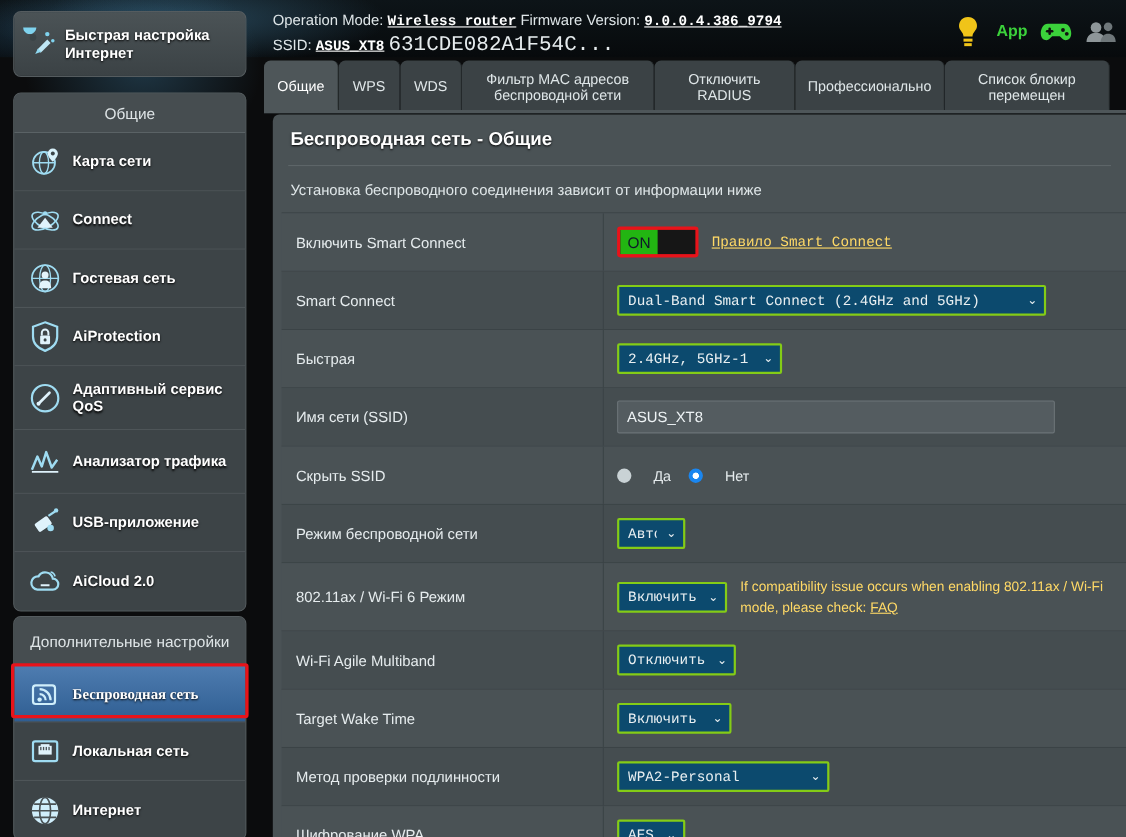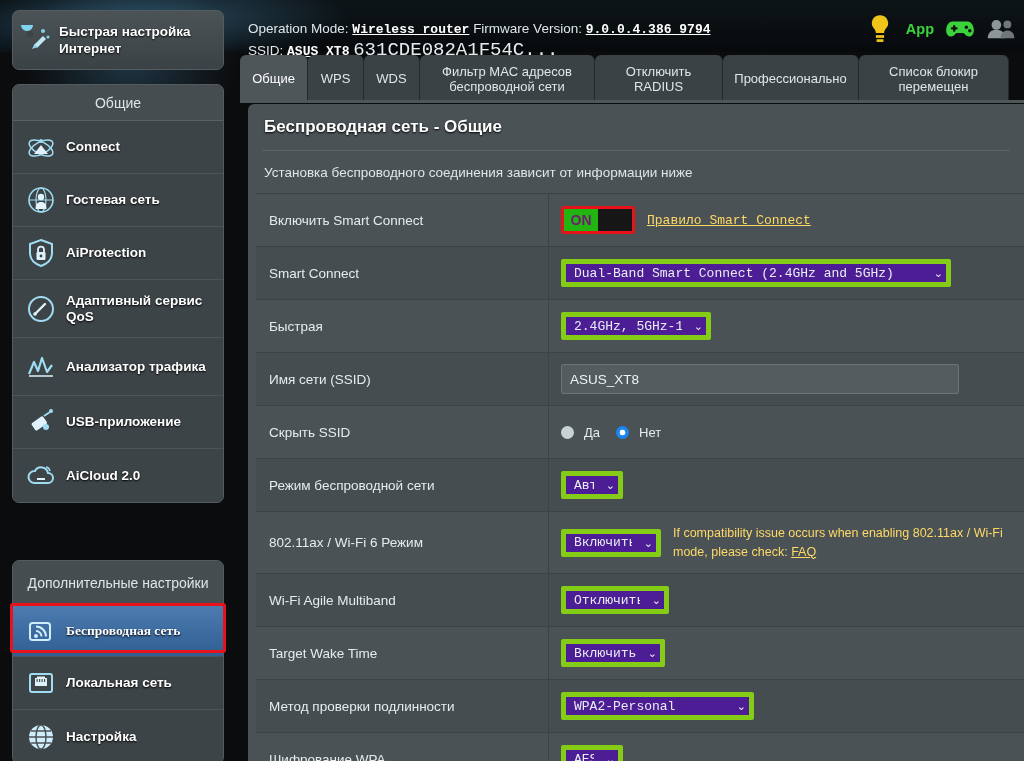--- a/index.html
+++ b/index.html
@@ -72,21 +72,21 @@
     font-family: Liberation Serif, serif;
   }
   .sel-box {
     position: absolute; left: 10px; width: 216px; height: 50px;
     border: 3px solid #e8131a; border-radius: 3px; pointer-events: none;
   }
   .ico { width: 30px; height: 30px; flex: 0 0 30px; display:block; }
 
   
   .topinfo {
-    position: absolute; left: 248px; top: 18px; width: 640px; height: 44px;
+    position: absolute; left: 248px; top: 8px; width: 640px; height: 44px;
     color: #dfe6e8; font-size: 13.5px; line-height: 21px;
   }
   .topinfo b { color: #fff; text-decoration: underline; font-family: "Liberation Mono", monospace; font-size: 13px; }
   .topinfo .mac { font-family: "Liberation Mono", monospace; color: #e6ecee; font-size: 19px; }
 
   .topicons {
     position: absolute; right: 8px; top: 14px;
     display: flex; align-items: center; gap: 11px;
   }
   .topicons .apptxt { color: #3bd23b; font-size: 14.5px; font-weight: bold; }
@@ -146,22 +146,22 @@
   .row .cell-val {
     flex: 1; display: flex; align-items: center; gap: 12px;
     padding-left: 12px; padding-right: 6px;
     background: #4a5255;
   }
   .row.alt .cell-label, .row.alt .cell-val { background: #454d50; }
 
   
   .sel {
     appearance: none; -webkit-appearance: none;
-    background: #4c1d95;
-    border: 5px solid #84cc16;
+    background: #0c4a6e;
+    border: 2px solid #84cc16;
     color: #e9eff1;
     font-family: "Liberation Mono", monospace;
     font-size: 13px;
     height: 28px;
     padding: 0 24px 0 8px;
     border-radius: 2px;
     cursor: pointer;
   }
   .selwrap { position: relative; display: inline-block; }
   .selwrap .chev {
@@ -178,29 +178,29 @@
     padding: 0 8px; border-radius: 2px;
   }
   .toggle {
     position: relative; width: 74px; height: 28px;
     border: 3px solid #e8131a; border-radius: 3px;
     display: flex; cursor: pointer; background: #111;
   }
   .toggle .on {
     width: 50%; background: #22b512;
     display: flex; align-items: center; justify-content: center;
-    color: #701a75; font-size: 14px; font-weight: bold;
+    color: #0f172a; font-size: 14px; font-weight: normal;
   }
   .toggle .knob { width: 50%; background: #161616; }
   .link {
     color: #ffd966; font-size: 13px; text-decoration: underline;
     font-family: "Liberation Mono", monospace; cursor: pointer;
   }
   .radios { display: flex; align-items: center; gap: 16px; }
-  .radio { display: flex; align-items: center; gap: 10px; cursor: pointer; }
+  .radio { display: flex; align-items: center; gap: 20px; cursor: pointer; }
   .radio .dot {
     width: 13px; height: 13px; border-radius: 50%;
     background: #c9d2d5; display:block;
   }
   .radio.on .dot {
     background: radial-gradient(circle at 50% 50%, #ffffff 0 2.6px, #1a86f0 3.2px 100%);
   }
   .radio .rl { color: #e6ecee; font-size: 13px; }
   .hint {
     color: #ffd966; font-size: 12.5px; line-height: 19px;
@@ -280,20 +280,32 @@
           <circle cx="22" cy="6" r="2" fill="#7fd3ee"></circle>
           <circle cx="27" cy="12" r="1.6" fill="#7fd3ee"></circle>
         </svg>
       </span>
       <span class="lbl">Быстрая настройка Интернет</span>
     </div>
 
     <div class="panel side-group" style="top:84px;">
       <div class="group-head">Общие</div>
 
+      <div class="side-item">
+        <span>
+          <svg class="ico" viewBox="0 0 30 30">
+            <circle cx="14" cy="16" r="10" fill="none" stroke="#9fdcf2" stroke-width="1.6"></circle>
+            <ellipse cx="14" cy="16" rx="4.2" ry="10" fill="none" stroke="#9fdcf2" stroke-width="1.3"></ellipse>
+            <line x1="4" y1="16" x2="24" y2="16" stroke="#9fdcf2" stroke-width="1.3"></line>
+            <path d="M22 3 a4.6 4.6 0 0 1 4.6 4.6 c0 3.4 -4.6 7.4 -4.6 7.4 s-4.6 -4 -4.6 -7.4 A4.6 4.6 0 0 1 22 3 z" fill="#d8f1fa"></path>
+            <circle cx="22" cy="7.6" r="1.8" fill="#3a4447"></circle>
+          </svg>
+        </span>
+        <span class="lbl">Карта сети</span>
+      </div>
 
       <div class="side-item">
         <span>
           <svg class="ico" viewBox="0 0 30 30">
             <ellipse cx="15" cy="16" rx="13" ry="6" fill="none" stroke="#9fdcf2" stroke-width="1.5" transform="rotate(-28 15 16)"></ellipse>
             <ellipse cx="15" cy="16" rx="13" ry="6" fill="none" stroke="#9fdcf2" stroke-width="1.5" transform="rotate(28 15 16)"></ellipse>
             <path d="M8 22 l7 -9 l7 9 z" fill="#dff2fb"></path>
             <circle cx="15" cy="9" r="2" fill="#9fdcf2"></circle>
           </svg>
         </span>
@@ -407,21 +419,21 @@
           <svg class="ico" viewBox="0 0 30 30">
             <circle cx="15" cy="15" r="12" fill="#cfeefb"></circle>
             <g stroke="#4a5255" stroke-width="1.5" fill="none">
               <ellipse cx="15" cy="15" rx="5" ry="12"></ellipse>
               <line x1="3" y1="15" x2="27" y2="15"></line>
               <line x1="5" y1="9" x2="25" y2="9"></line>
               <line x1="5" y1="21" x2="25" y2="21"></line>
             </g>
           </svg>
         </span>
-        <span class="lbl">Настройка</span>
+        <span class="lbl">Интернет</span>
       </div>
     </div>
 
     <div class="sel-box" style="top:603px;"></div>
   </div>
 
   <div class="content">
     <div class="page-title">Беспроводная сеть - Общие</div>
     <div class="title-rule"></div>
     <div class="page-desc">Установка беспроводного соединения зависит от информации ниже</div>

